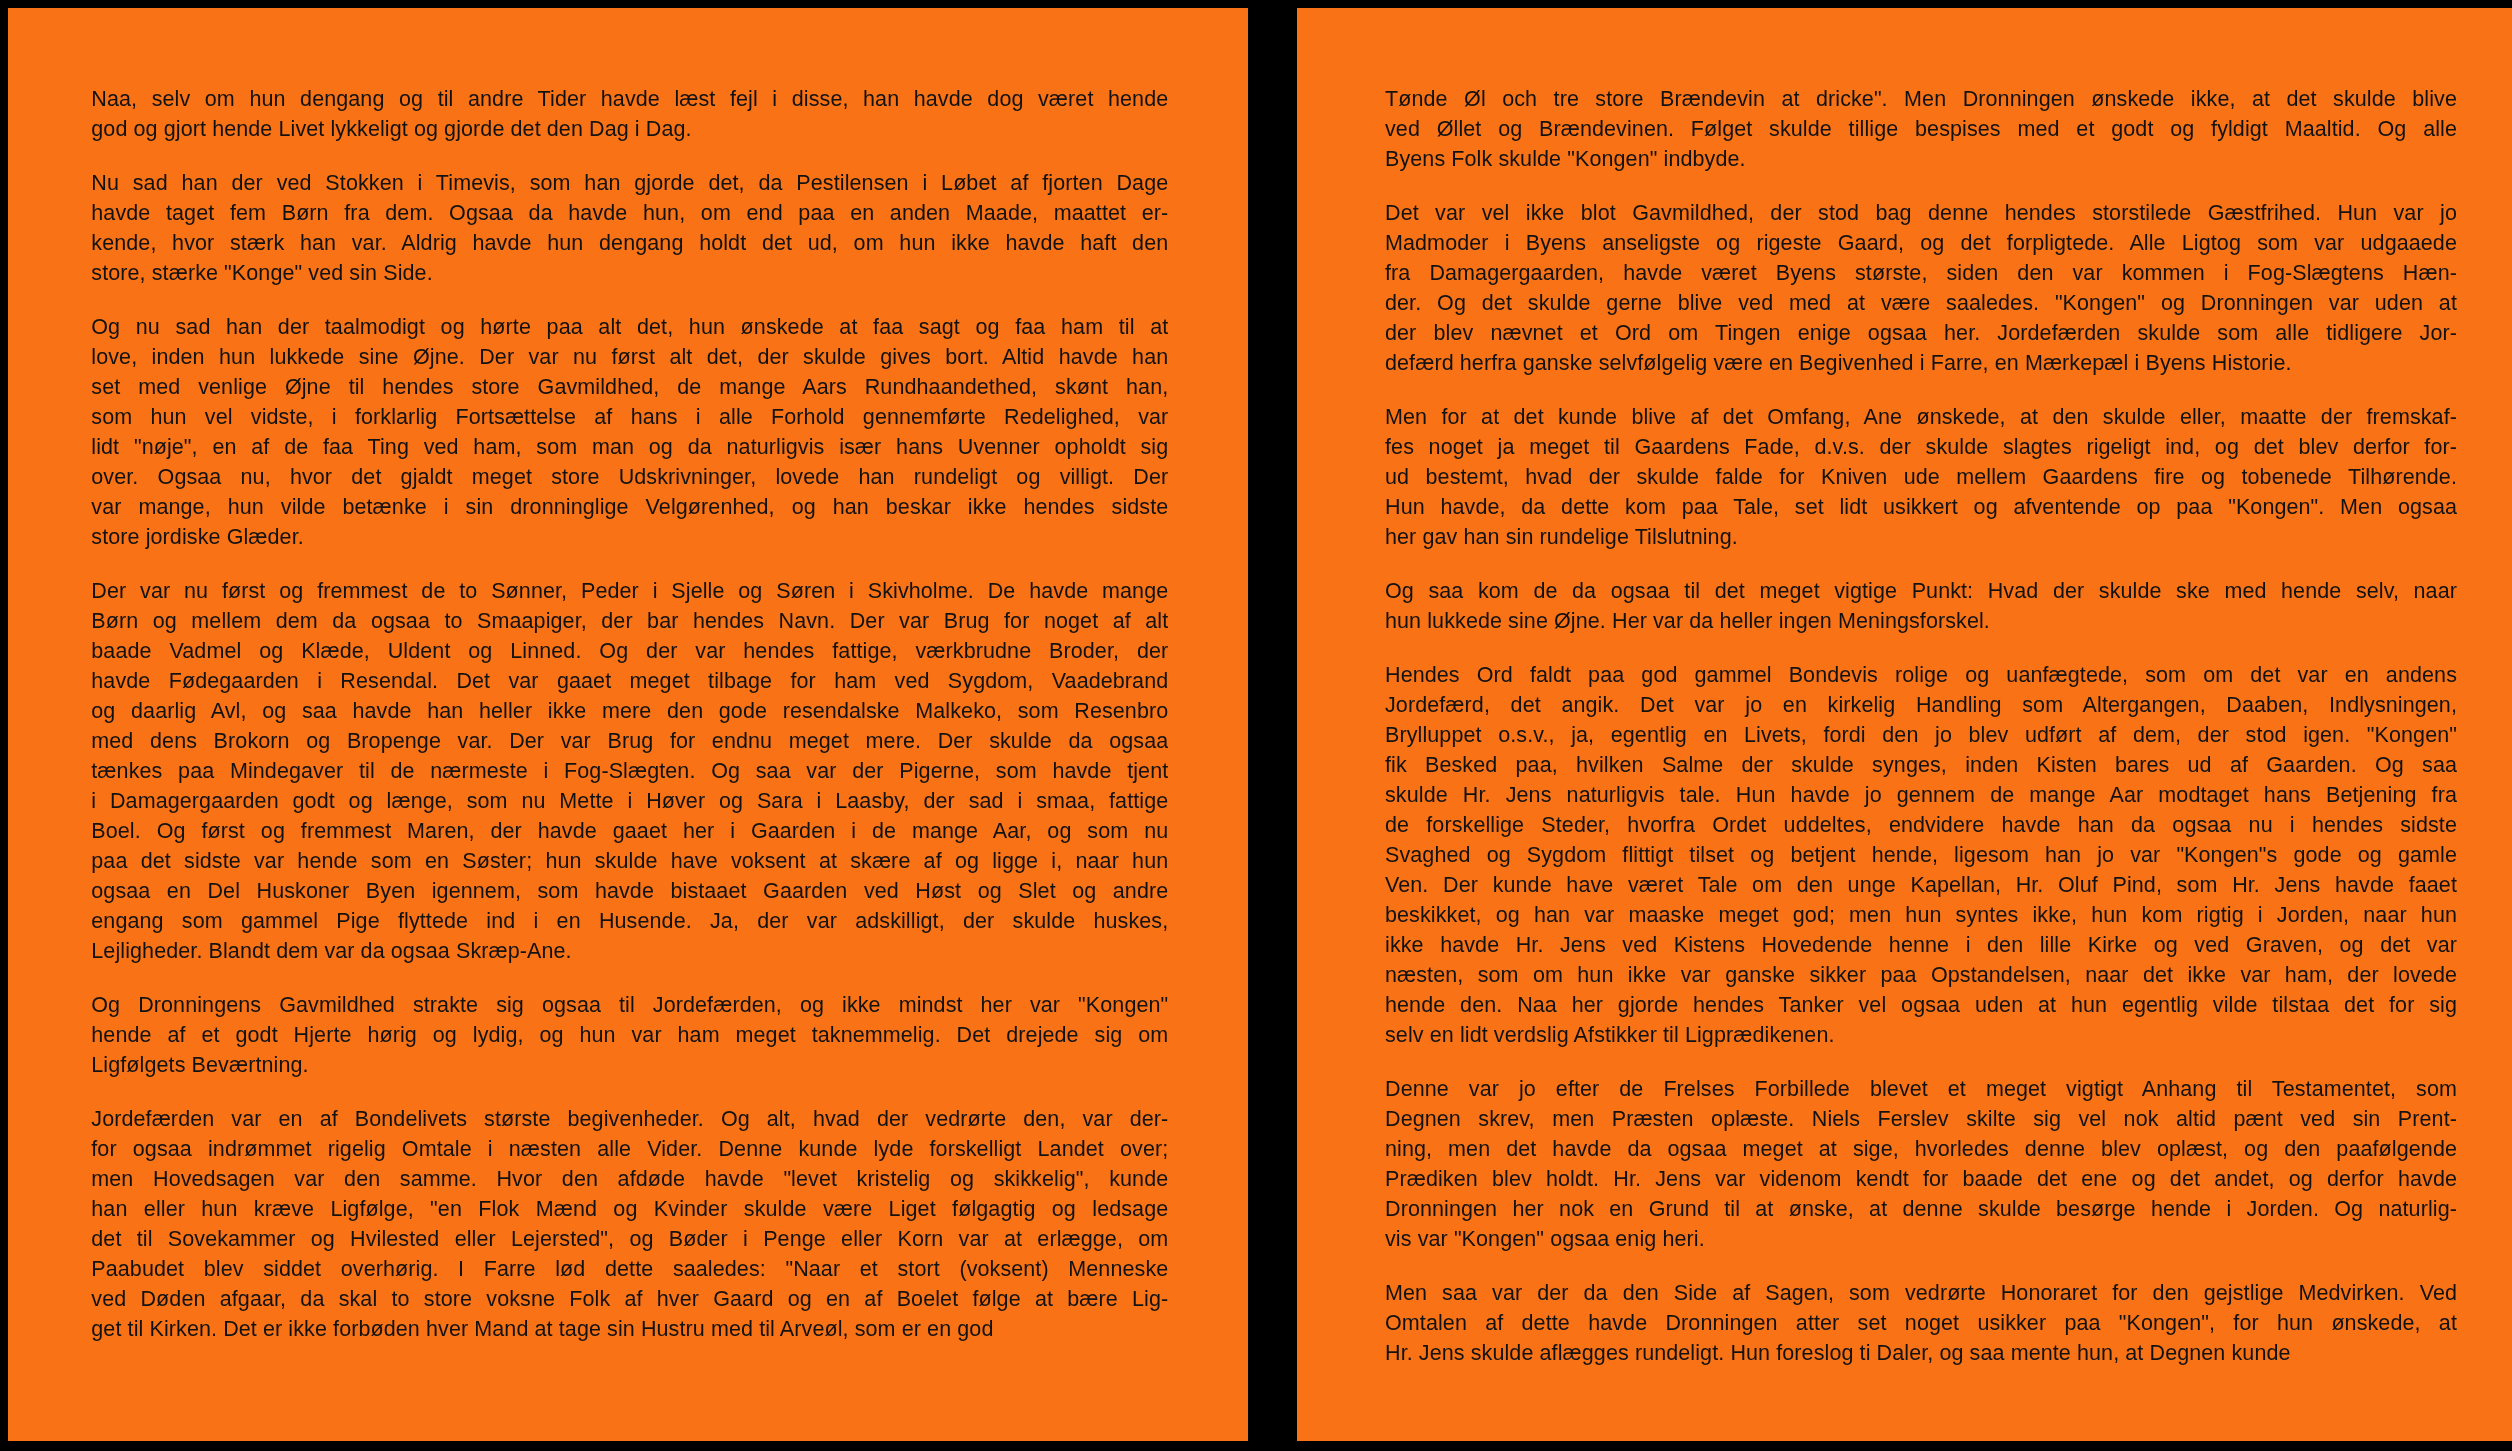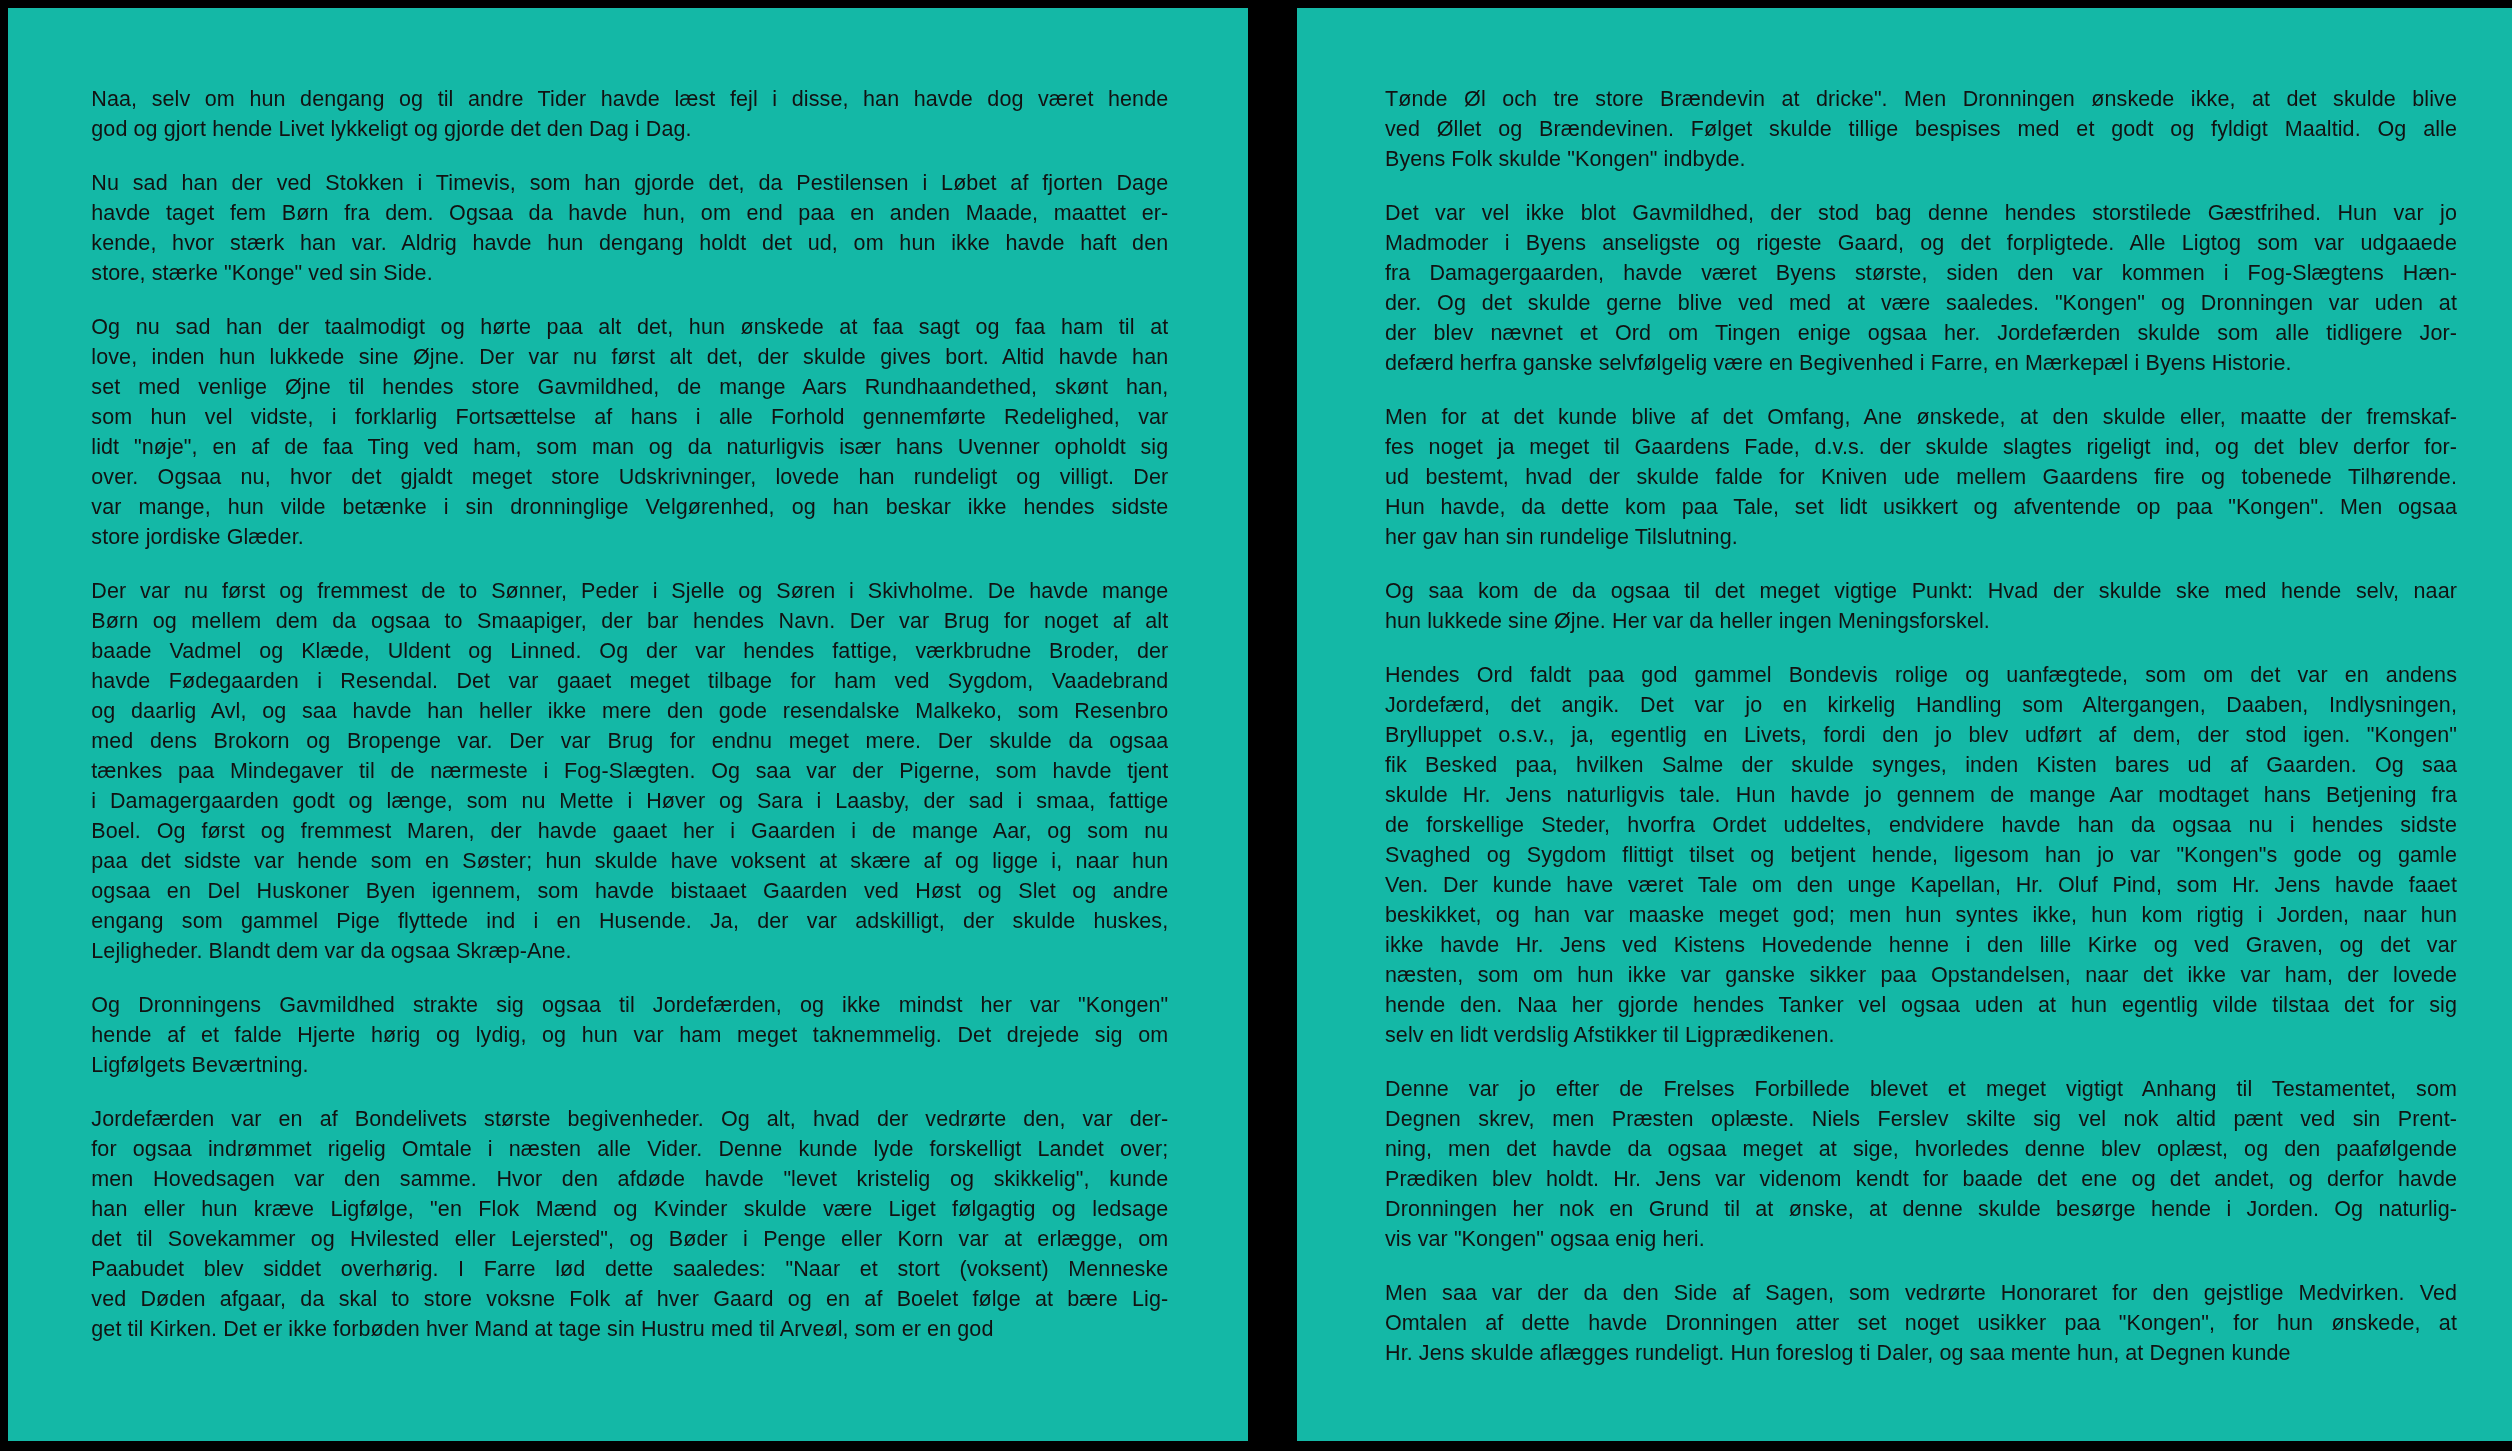--- a/index.html
+++ b/index.html
@@ -15,21 +15,21 @@
     overflow: hidden;
   }
   .spread {
     position: absolute;
     inset: 0;
   }
   .page {
     position: absolute;
     top: 8.3px;
     height: 1433px;
-    background: #14b8a6;
+    background: #f97316;
     box-sizing: border-box;
     color: #121212;
   }
   .page.left {
     left: 8.3px;
     width: 1240px;
     padding: 76px 80px 0 83px;
   }
   .page.right {
     left: 1297px;
@@ -96,21 +96,21 @@
         <div class="line">tænkes paa Mindegaver til de nærmeste i Fog-Slægten. Og saa var der Pigerne, som havde tjent</div>
         <div class="line">i Damagergaarden godt og længe, som nu Mette i Høver og Sara i Laasby, der sad i smaa, fattige</div>
         <div class="line">Boel. Og først og fremmest Maren, der havde gaaet her i Gaarden i de mange Aar, og som nu</div>
         <div class="line">paa det sidste var hende som en Søster; hun skulde have voksent at skære af og ligge i, naar hun</div>
         <div class="line">ogsaa en Del Huskoner Byen igennem, som havde bistaaet Gaarden ved Høst og Slet og andre</div>
         <div class="line">engang som gammel Pige flyttede ind i en Husende. Ja, der var adskilligt, der skulde huskes,</div>
         <div class="line last">Lejligheder. Blandt dem var da ogsaa Skræp-Ane.</div>
       </div>
       <div class="paragraph">
         <div class="line">Og Dronningens Gavmildhed strakte sig ogsaa til Jordefærden, og ikke mindst her var "Kongen"</div>
-        <div class="line">hende af et falde Hjerte hørig og lydig, og hun var ham meget taknemmelig. Det drejede sig om</div>
+        <div class="line">hende af et godt Hjerte hørig og lydig, og hun var ham meget taknemmelig. Det drejede sig om</div>
         <div class="line last">Ligfølgets Beværtning.</div>
       </div>
       <div class="paragraph">
         <div class="line">Jordefærden var en af Bondelivets største begivenheder. Og alt, hvad der vedrørte den, var der-</div>
         <div class="line">for ogsaa indrømmet rigelig Omtale i næsten alle Vider. Denne kunde lyde forskelligt Landet over;</div>
         <div class="line">men Hovedsagen var den samme. Hvor den afdøde havde "levet kristelig og skikkelig", kunde</div>
         <div class="line">han eller hun kræve Ligfølge, "en Flok Mænd og Kvinder skulde være Liget følgagtig og ledsage</div>
         <div class="line">det til Sovekammer og Hvilested eller Lejersted", og Bøder i Penge eller Korn var at erlægge, om</div>
         <div class="line">Paabudet blev siddet overhørig. I Farre lød dette saaledes: "Naar et stort (voksent) Menneske</div>
         <div class="line">ved Døden afgaar, da skal to store voksne Folk af hver Gaard og en af Boelet følge at bære Lig-</div>

